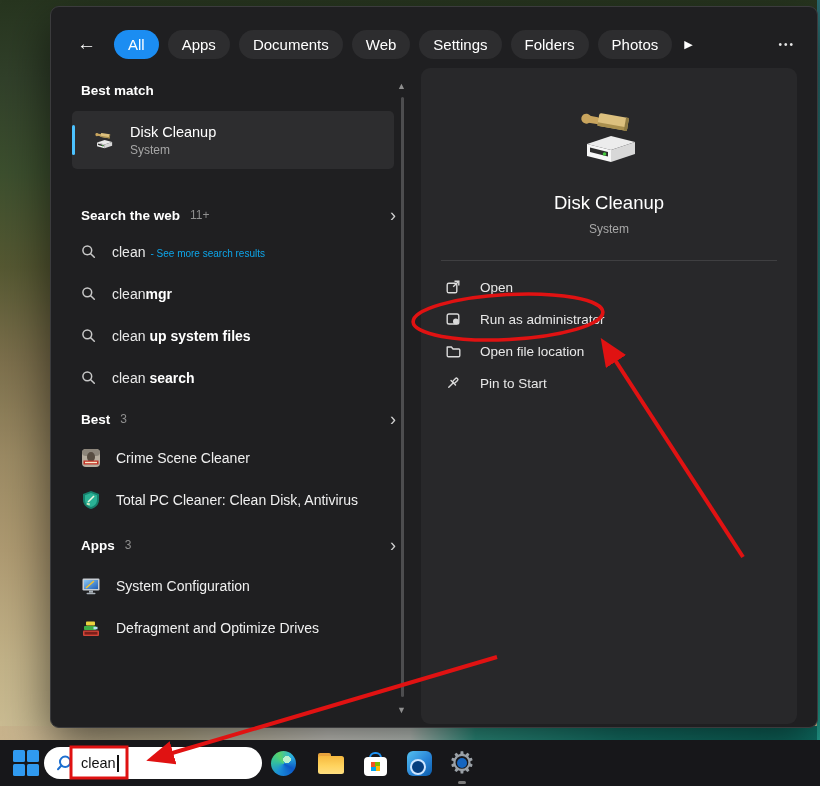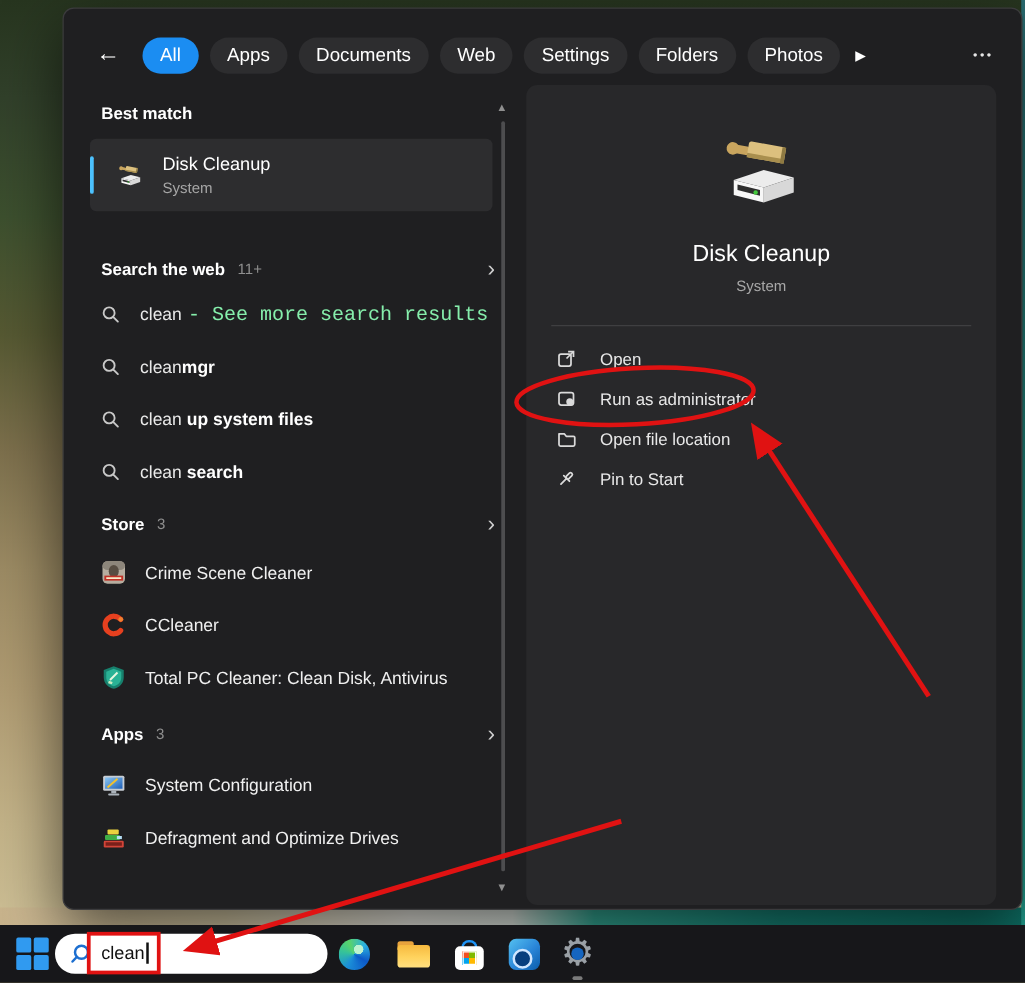--- a/index.html
+++ b/index.html
@@ -36,21 +36,21 @@
     display:flex; align-items:center; padding-left:22px; gap:16px;}
   .bm-item::before{ content:""; position:absolute; left:0; top:14px; bottom:14px; width:3px; border-radius:2px; background:#4cc2ff;}
   .bm-title{ color:#fff; font-size:14.5px; }
   .bm-sub{ color:#a6a6a6; font-size:12px; margin-top:3px; }
   .web-header{ margin-top:36px;align-items:center; }
   .sugg-list{ margin-top:6px; }
   .row{ display:flex; align-items:center; height:42px; padding-left:15px; gap:15px; }
   .typed{ color:#e9e9e9; font-size:14px; }
   .rest{ color:#fff; font-weight:bold; font-size:14px; }
   .rest.gap{ margin-left:4px; }
-  .rest.dim{ color:#86efac; font-weight:normal; font-size:16px; margin-left:5px;font-family:Liberation Mono, monospace; }
+  .rest.dim{ color:#0ea5e9; font-weight:normal; font-size:10px; margin-left:5px; }
   .store-header{ margin-top:10px; }
   .store-list{ margin-top:8px; }
   .apps-header{ margin-top:14px; }
   .apps-list{ margin-top:10px; }
   .app-label{ color:#f0f0f0; font-size:14px; }
   .appicon{ width:20px; height:20px; flex:0 0 20px; }
 
   
   .scroll{ position:absolute; left:346px; top:74px; height:634px; width:10px; }
   .scroll .up{ position:absolute; top:0; left:0; color:#8f8f8f; font-size:9px; }
@@ -179,41 +179,34 @@
         <div class="row">
           <svg width="16" height="16" viewBox="0 0 16 16">
               <circle cx="6.3" cy="6.3" r="4.4" fill="none" stroke="#c8c8c8" stroke-width="1.5"></circle>
               <path d="M9.7 9.7 L13.3 13.3" stroke="#c8c8c8" stroke-width="1.5" stroke-linecap="round"></path>
             </svg>
           <span><span class="typed">clean</span><span class="rest gap">search</span></span>
         </div>
       </div>
 
       <div class="sec-label store-header">
-        <span class="h">Store</span>
+        <span class="h">Best</span>
         <span class="cnt">3</span>
         <span class="chev">›</span>
       </div>
       <div class="store-list">
         <div class="row">
           <svg class="appicon" viewBox="0 0 20 20">
             <rect x="1" y="1" width="18" height="18" rx="4" fill="#b6ad9f"></rect>
             <rect x="1" y="1" width="18" height="7" rx="4" fill="#8d867b"></rect>
             <ellipse cx="10" cy="9" rx="4" ry="5" fill="#574d42"></ellipse>
             <rect x="2.5" y="12.5" width="15" height="4" fill="#c23227"></rect>
             <rect x="4" y="13.8" width="12" height="1.4" fill="#f7e9c9"></rect>
           </svg>
           <span class="app-label">Crime Scene Cleaner</span>
-        </div>
-        <div class="row">
-          <svg class="appicon" viewBox="0 0 20 20">
-            <path d="M15.5 5.5 A7 7 0 1 0 15.5 14.5" fill="none" stroke="#e6401f" stroke-width="4.2" stroke-linecap="round"></path>
-            <circle cx="15.6" cy="5.4" r="1.9" fill="#f08030"></circle>
-          </svg>
-          <span class="app-label">CCleaner</span>
         </div>
         <div class="row">
           <svg class="appicon" viewBox="0 0 20 20">
             <path d="M10 1 L18 4 V9.5 C18 14.8 14.6 17.8 10 19 C5.4 17.8 2 14.8 2 9.5 V4 Z" fill="#17806d"></path>
             <path d="M10 3 L16 5.3 V9.5 C16 13.6 13.4 16 10 17 C6.6 16 4 13.6 4 9.5 V5.3 Z" fill="#2ab295"></path>
             <path d="M7 12 L13 6" stroke="#e8f7e0" stroke-width="1.6"></path>
             <path d="M5.8 13.6 l3 .9" stroke="#cfe9c0" stroke-width="2"></path>
           </svg>
           <span class="app-label">Total PC Cleaner: Clean Disk, Antivirus</span>
         </div>

